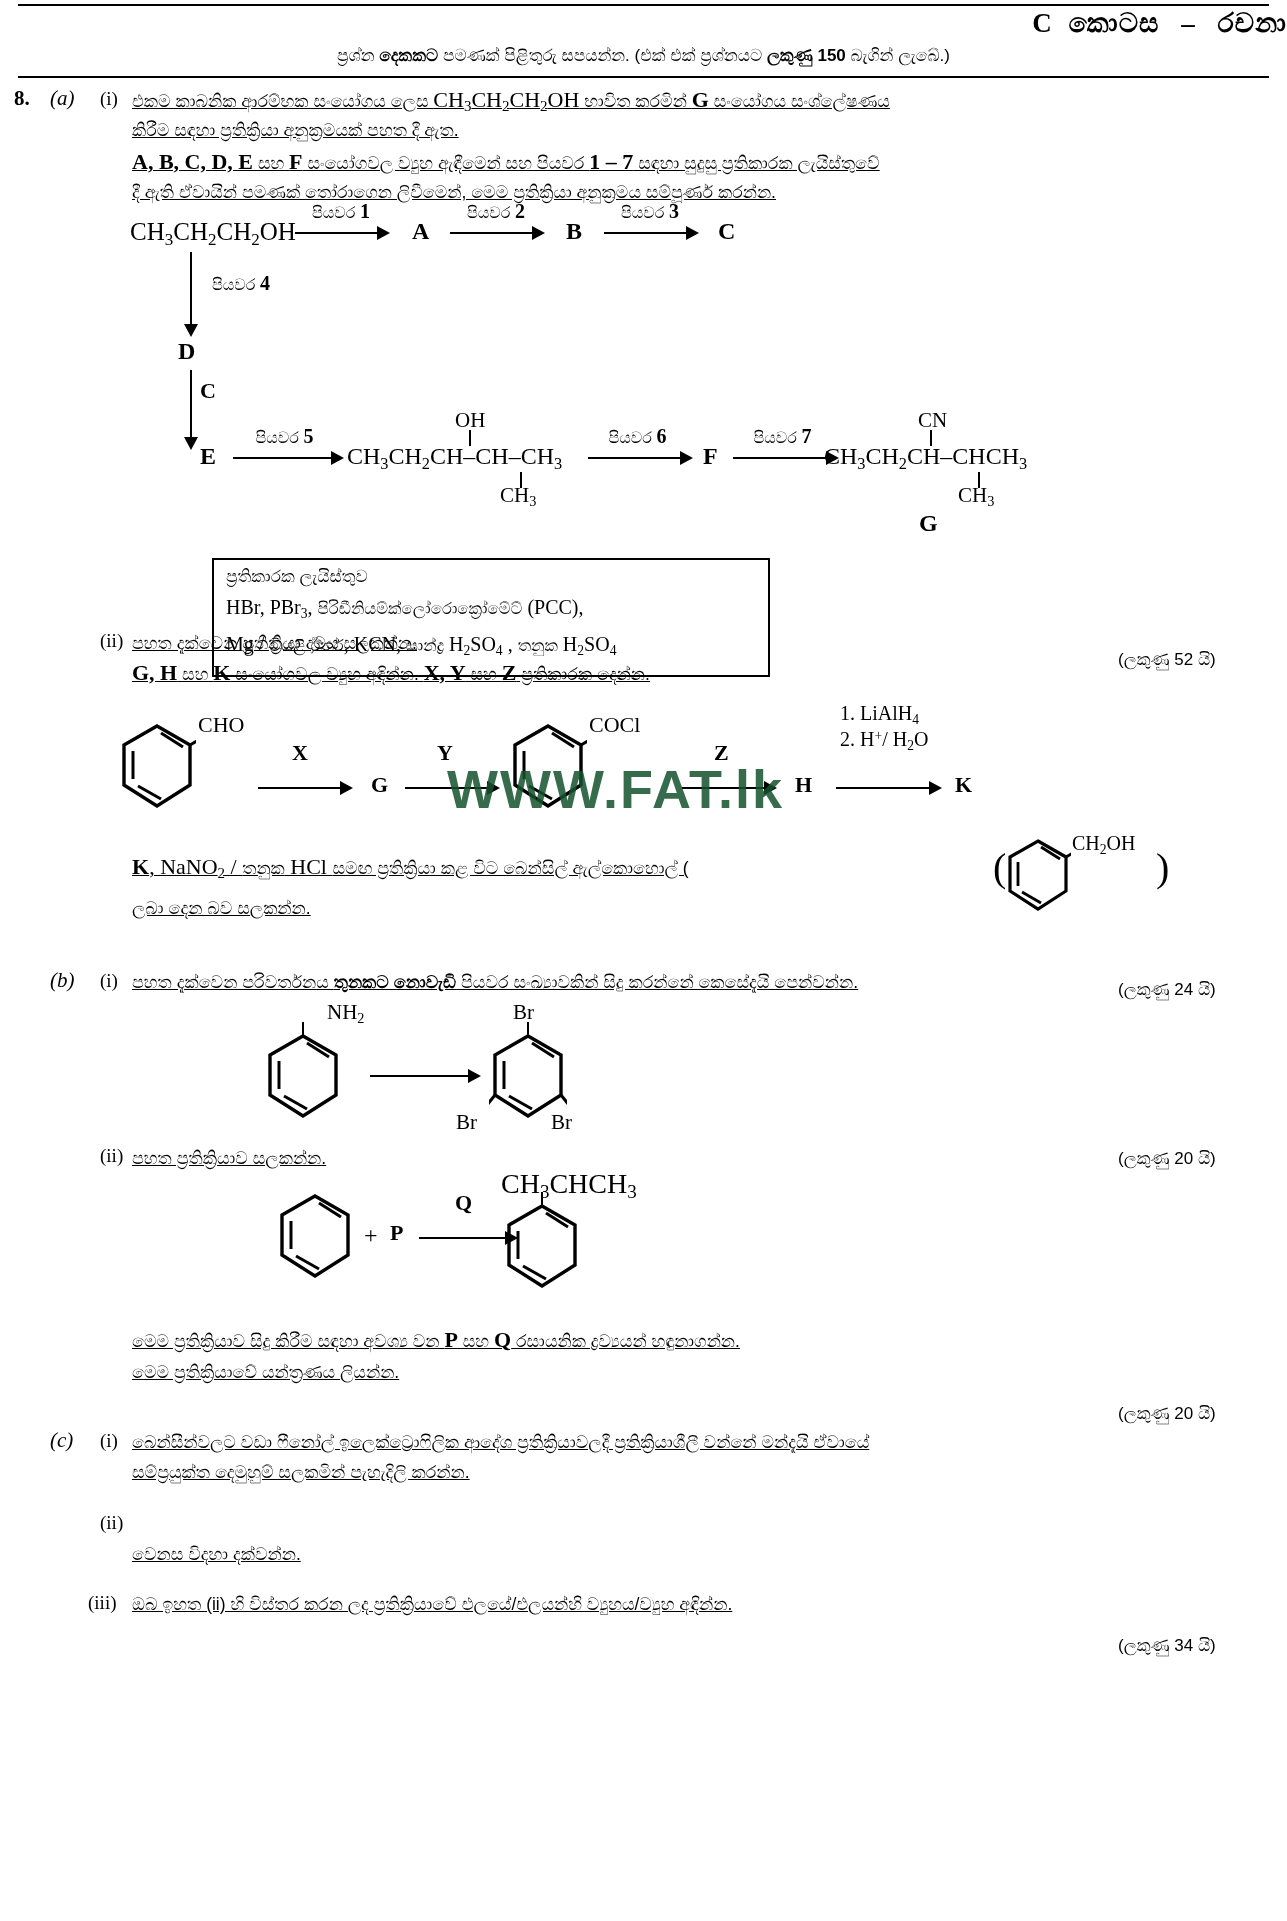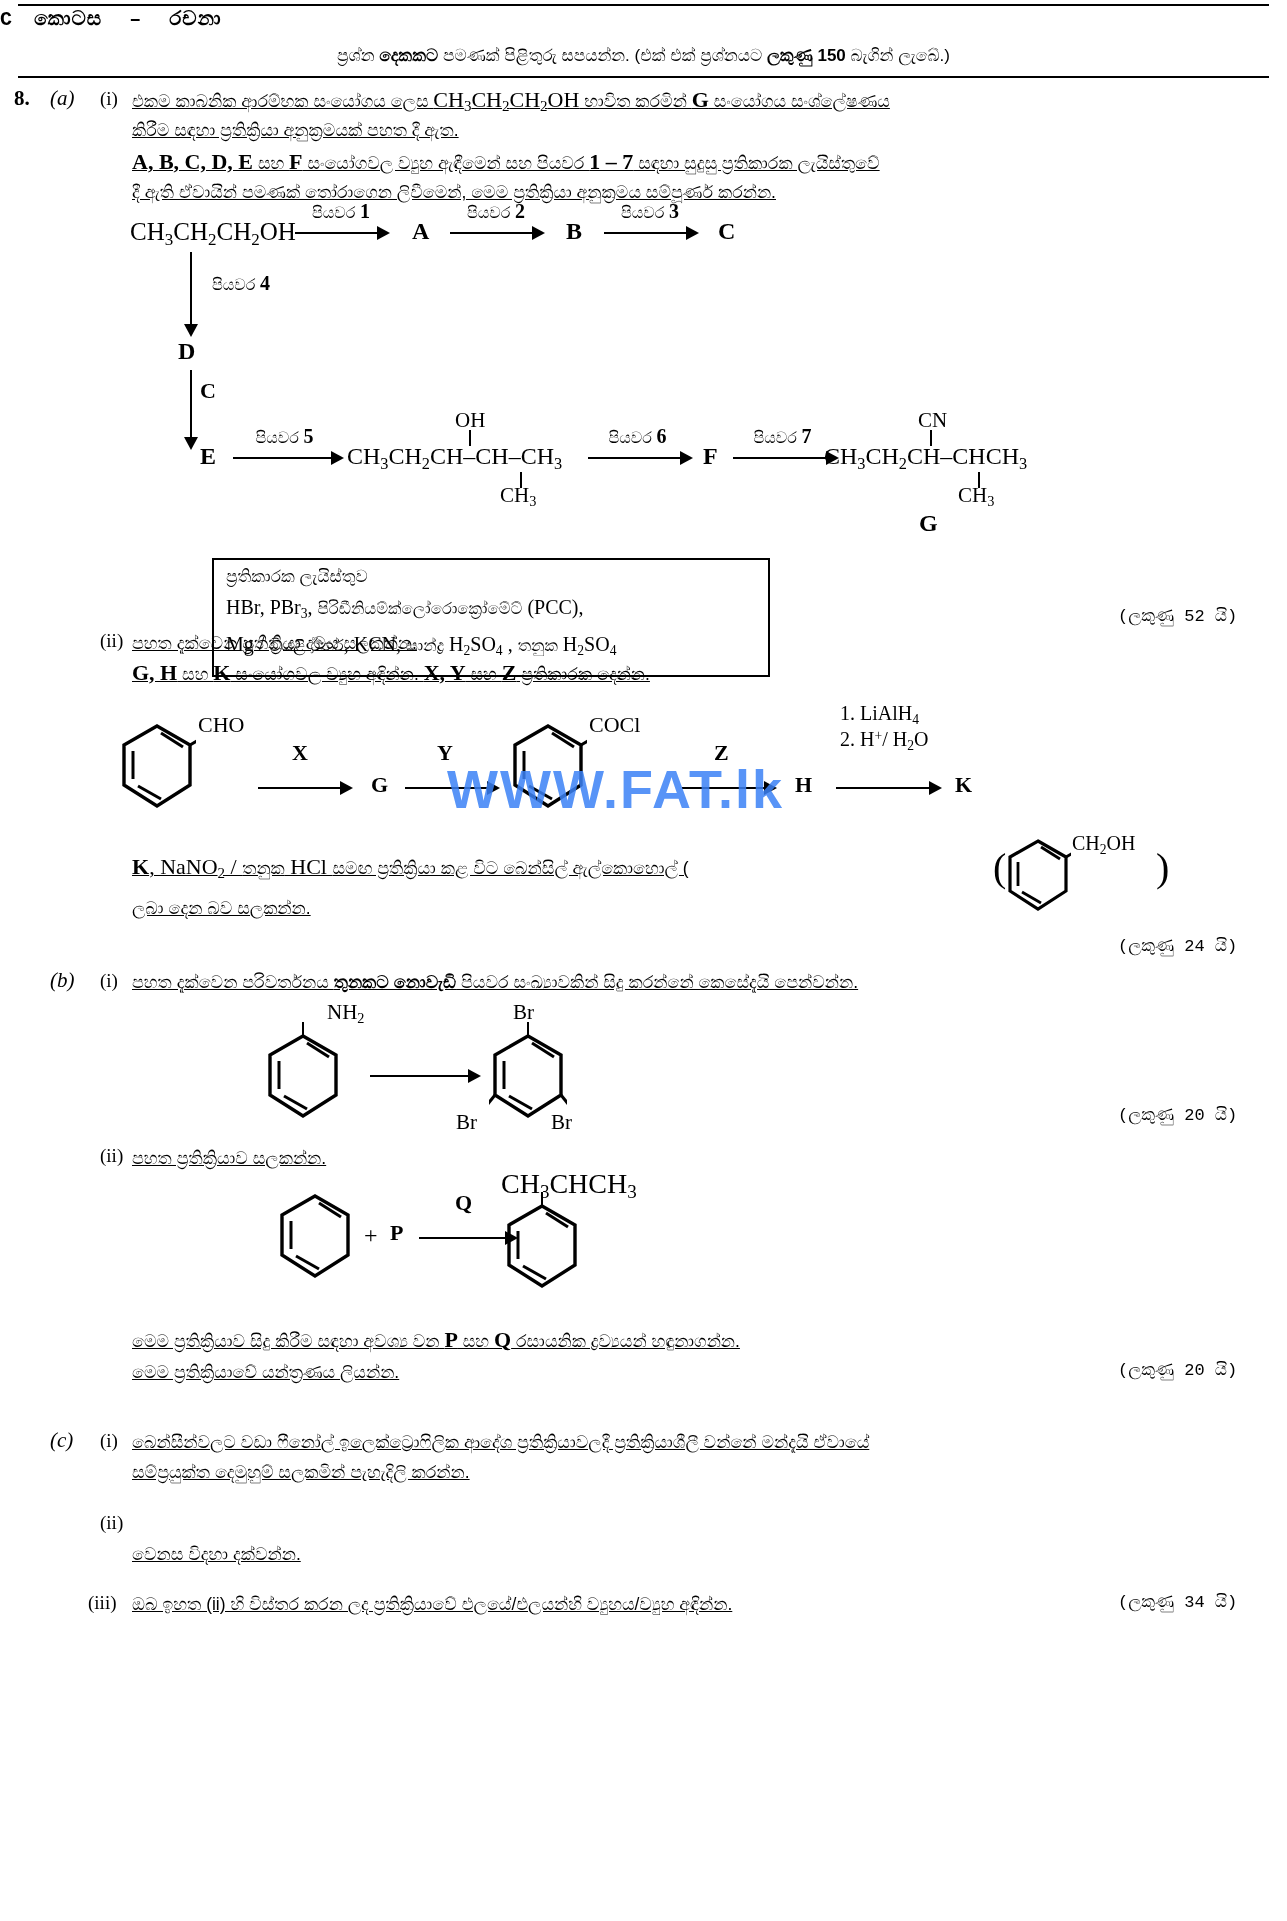--- a/index.html
+++ b/index.html
@@ -27,25 +27,25 @@
     height: 2px;
     background: #000;
   }
   #rule-top   { top: 4px; }
   #rule-mid   { top: 76px; height: 2px; }
   .part-title {
     position: absolute;
     top: 8px;
     left: 0;
     width: 100%;
-    text-align: left;
-    font-size: 20px;
+    text-align: right;
+    font-size: 27px;
     font-weight: bold;
     letter-spacing: 1px;
-    font-family: Liberation Mono, monospace;
+    font-family: Liberation Serif, serif;
   }
   .part-title .dash { padding: 0 14px; font-weight: bold; }
   .instruction {
     position: absolute;
     top: 46px;
     left: 0;
     width: 100%;
     text-align: center;
     font-size: 17px;
     font-family: "Liberation Sans", "DejaVu Sans", sans-serif;
@@ -79,22 +79,23 @@
     font-size: 17.5px;
     line-height: 24px;
     text-decoration: underline;
   }
   .formula {
     font-family: "Liberation Serif", "DejaVu Serif", serif;
     font-size: 22px;
   }
   .marks {
     position: absolute;
-    font-family: Liberation Mono, monospace;
+    font-family: Liberation Sans, sans-serif;
     font-size: 17px;
+    margin-top: 44px;
   }
 
   
   .reagent-box {
     position: absolute;
     border: 2px solid #000;
     padding: 7px 12px 9px 12px;
     background: #fff;
   }
   .reagent-box .title {
@@ -178,21 +179,21 @@
 
   
   .ring { position: absolute; }
 
   
   .watermark {
     position: absolute;
     font-family: "Liberation Sans", "DejaVu Sans", sans-serif;
     font-size: 54px;
     font-weight: bold;
-    color: #3b82f6;
+    color: #14532d;
     opacity: 0.85;
     letter-spacing: 2px;
     pointer-events: none;
   }
 </style>
 </head>
 <body>
 
 <div class="page">
 

